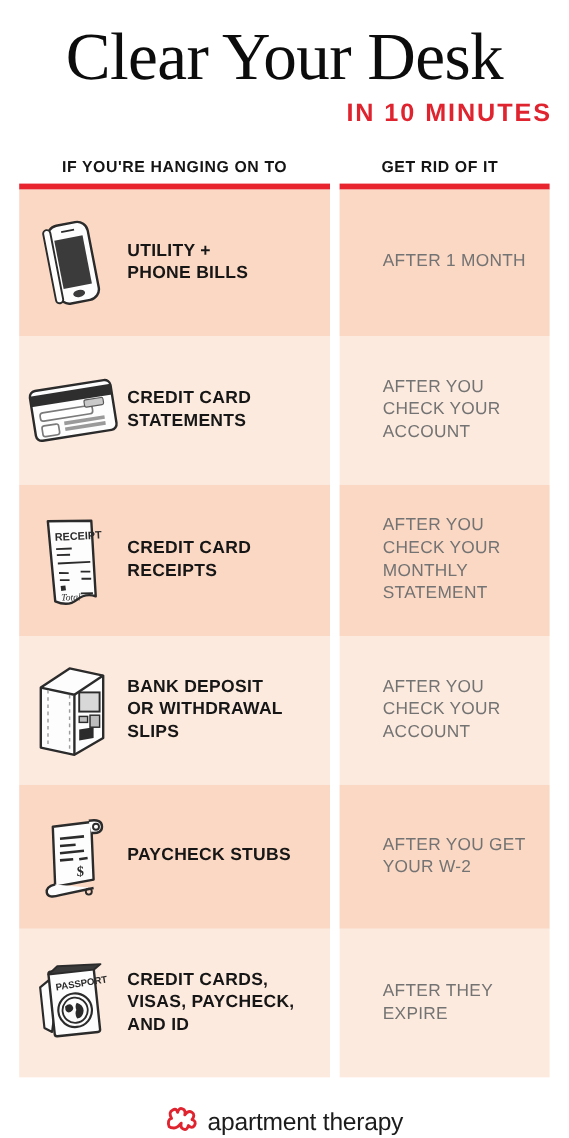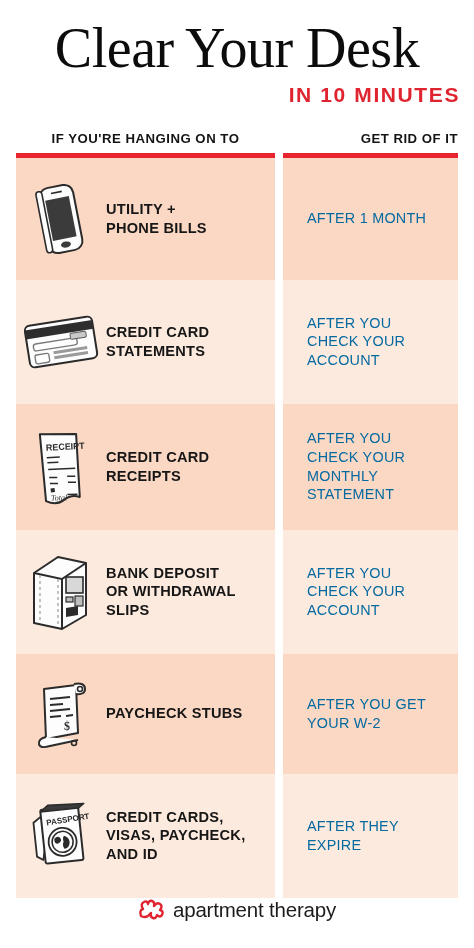--- a/index.html
+++ b/index.html
@@ -56,21 +56,21 @@
   }
   .col-head {
     font-size: 13.2px;
     font-weight: 700;
     letter-spacing: 0.5px;
     color: #141414;
     text-align: center;
     padding-bottom: 7px;
   }
   .col-head.left  { flex: 0 0 259px; }
-  .col-head.right { flex: 1 1 auto; text-align: right; }
+  .col-head.right { flex: 1 1 auto; }
 
   
   .table-wrap {
     display: flex;
     padding: 0 16px;
     gap: 8px;
     flex: 1 1 auto;
   }
   .column {
     display: flex;
@@ -109,30 +109,30 @@
     letter-spacing: 0.25px;
     color: #161616;
     padding-right: 8px;
     font-weight: bold;
   }
 
   .action-label {
     font-size: 14.4px;
     line-height: 1.3;
     letter-spacing: 0.25px;
-    color: #0369a1;
-    padding-left: 24px;
+    color: #737373;
+    padding-left: 36px;
     padding-right: 10px;
   }
 
   
   .footer {
     height: 58px;
     display: flex;
-    align-items: flex-start;
+    align-items: flex-end;
     justify-content: center;
     gap: 7px;
     background: #ffffff;
   }
   .brand-name {
     font-size: 20.5px;
     letter-spacing: -0.2px;
     color: #1c1c1c;
   }
 </style>

